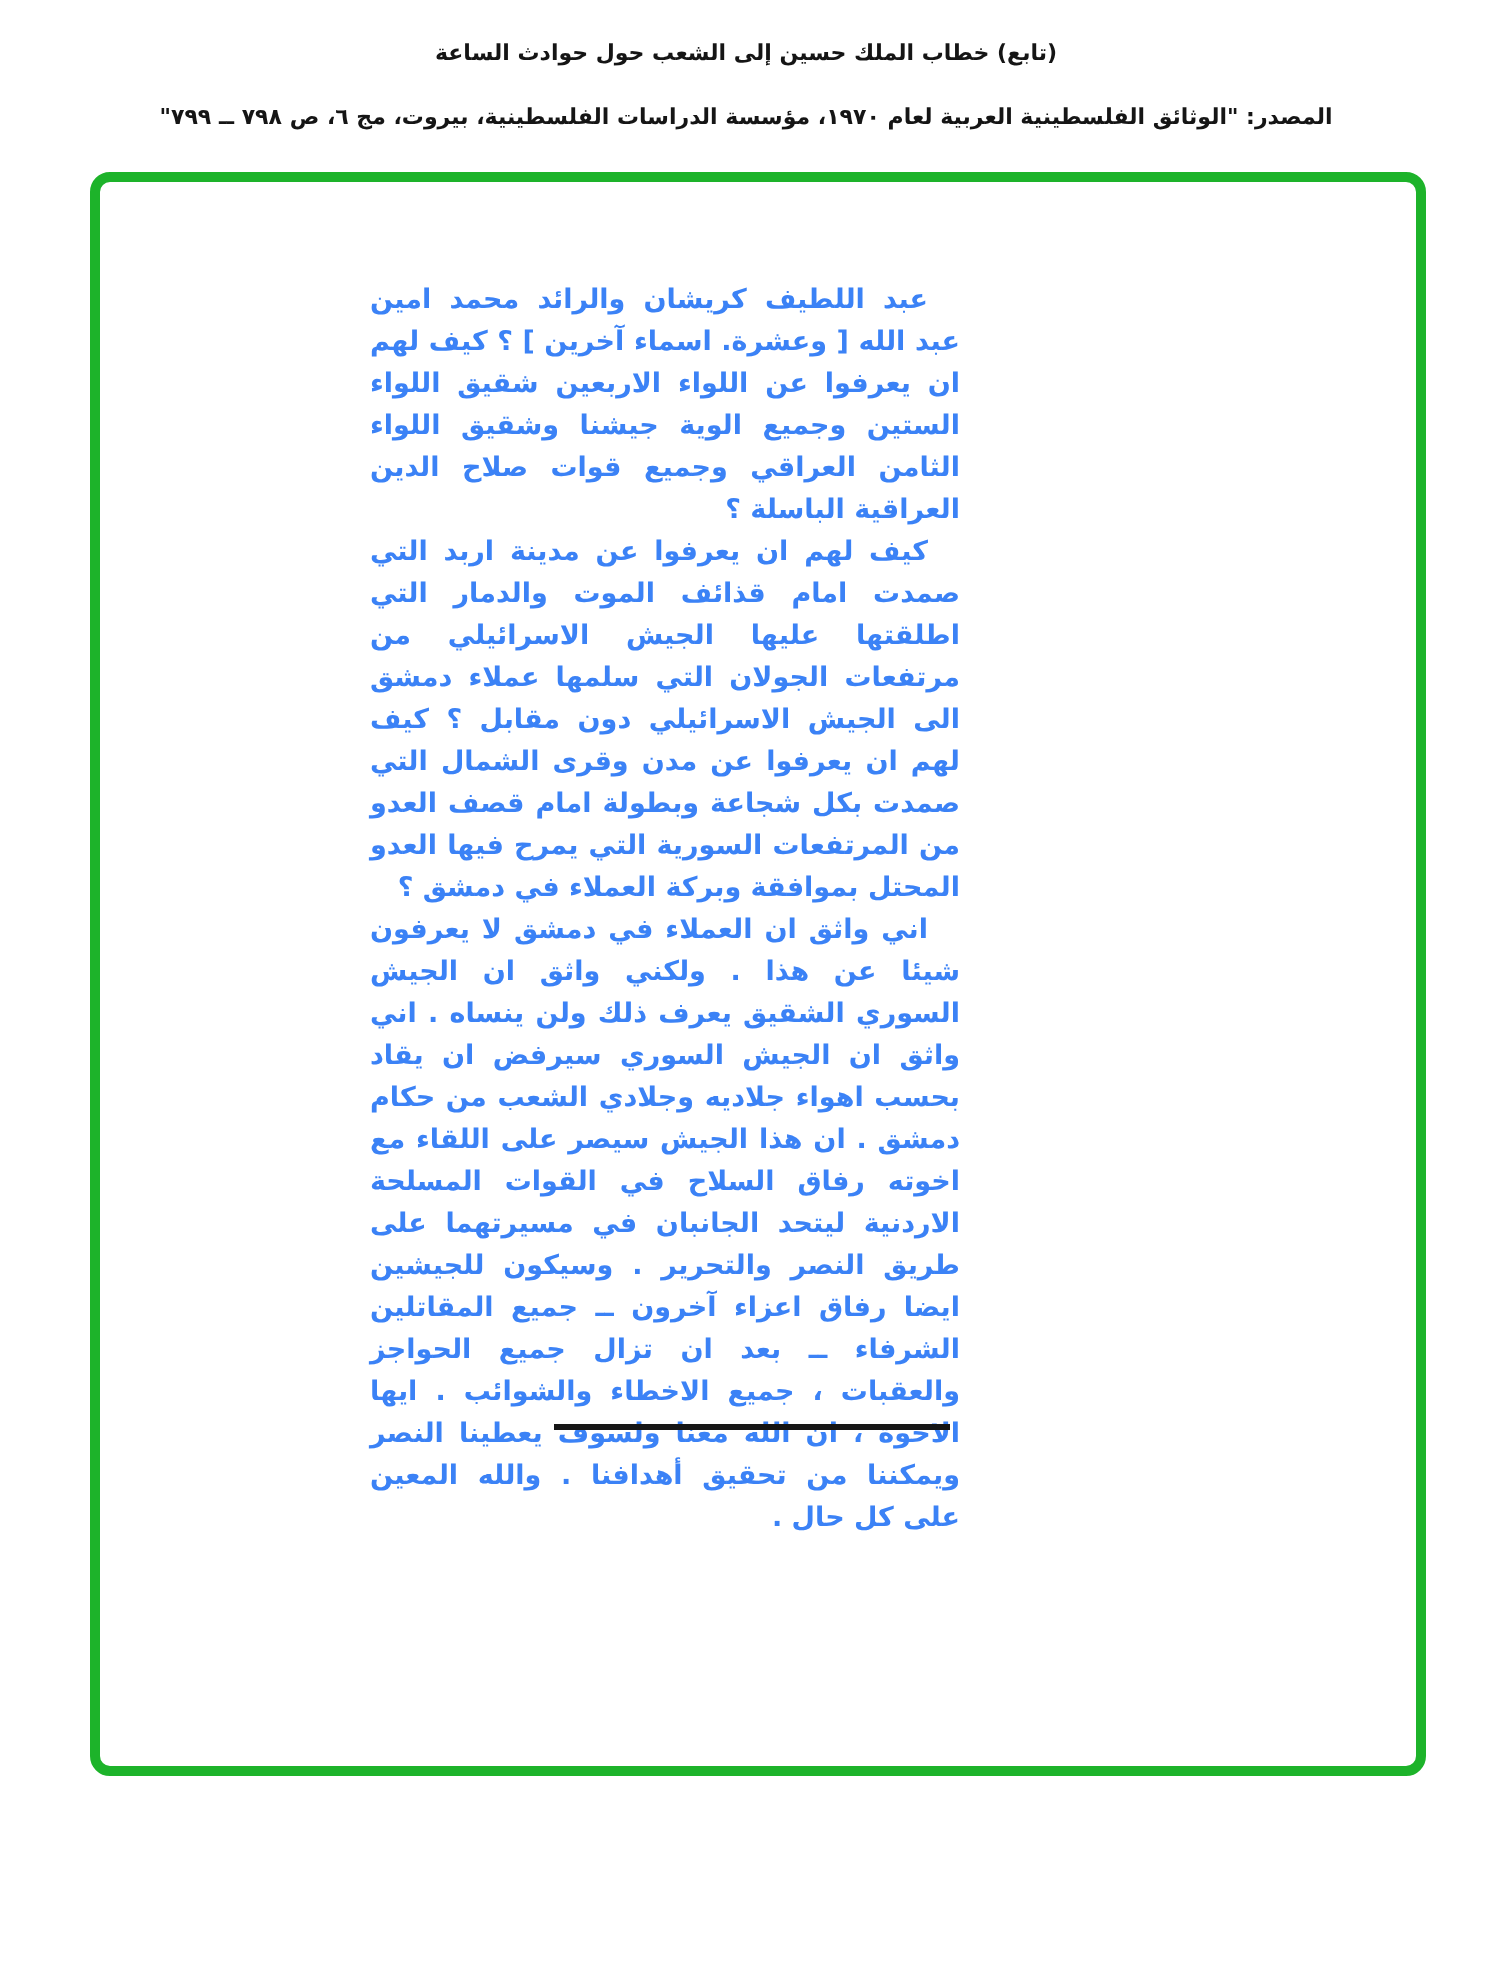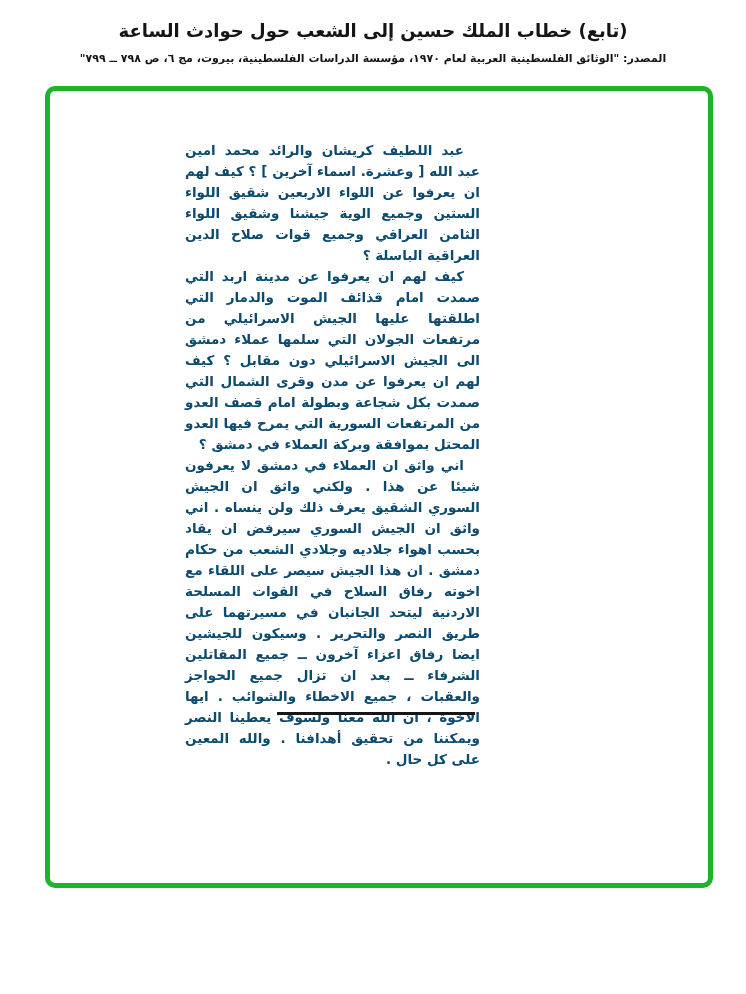--- a/index.html
+++ b/index.html
@@ -15,21 +15,21 @@
     color: #151515;
     overflow: hidden;
   }
   .doc-title {
     position: absolute;
     top: 20px;
     left: 0;
     width: 100%;
     text-align: center;
     direction: rtl;
-    font-size: 18px;
+    font-size: 11px;
     font-weight: bold;
     letter-spacing: 0px;
   }
   .doc-source {
     position: absolute;
     top: 52px;
     left: 0;
     width: 100%;
     text-align: center;
     direction: rtl;
@@ -56,21 +56,21 @@
   }
   .text-column p {
     margin: 0;
     padding: 0;
     font-size: 13.5px;
     font-weight: bold;
     line-height: 21px;
     text-align: justify;
     text-justify: inter-word;
     text-indent: 16px;
-    color: #0c4a6e;
+    color: #3b82f6;
   }
   .divider {
     position: absolute;
     left: 277px;
     top: 712px;
     width: 198px;
     height: 3px;
     background: #161616;
   }
 </style>

